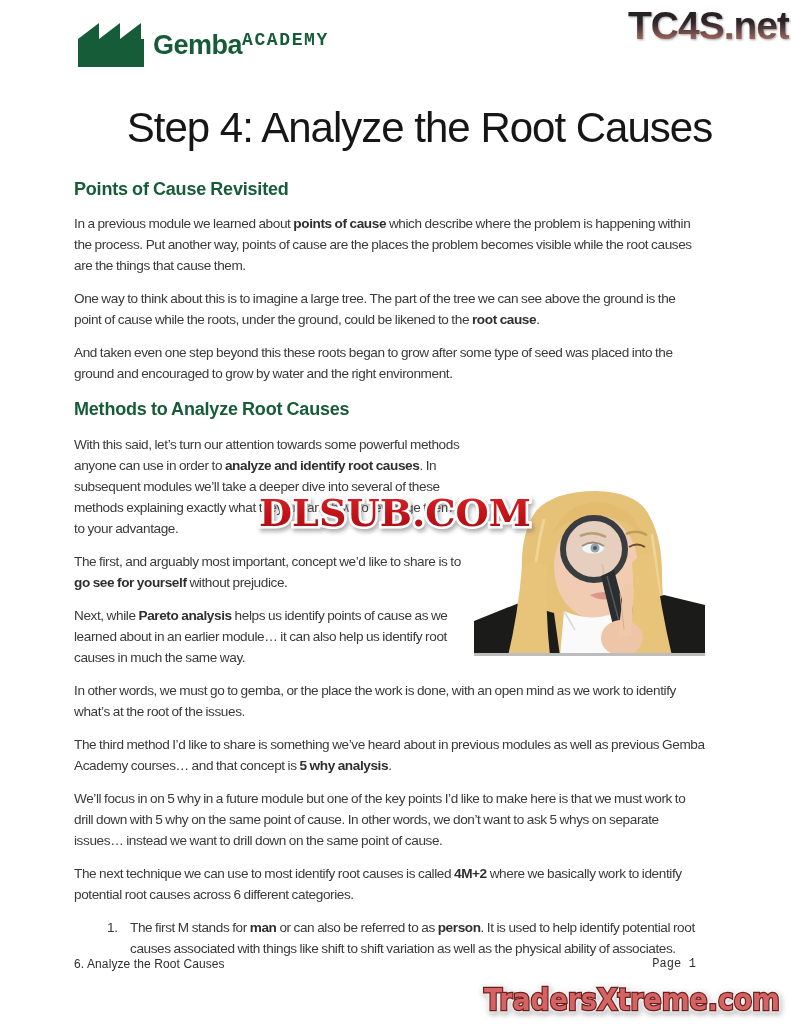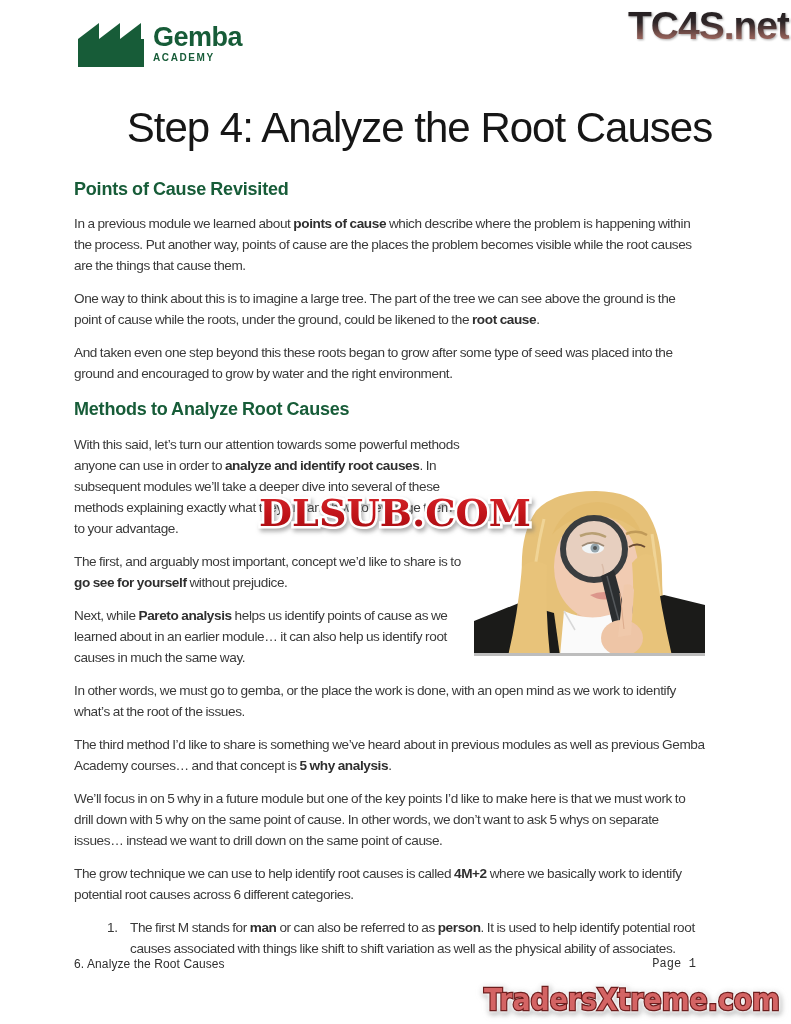--- a/index.html
+++ b/index.html
@@ -4,23 +4,23 @@
 <style>
   html,body{margin:0;padding:0;}
   body{
     width:791px;height:1024px;position:relative;overflow:hidden;
     background:#ffffff;
     font-family:"Liberation Sans",sans-serif;
   }
   
   .logo{position:absolute;top:21px;left:78px;display:flex;align-items:flex-start;gap:9px;}
   .logo-icon svg{display:block;}
-  .logo-text{display:flex;flex-direction:column;margin-top:3px;}
+  .logo-text{display:flex;flex-direction:row;margin-top:11px;}
   .logo-name{font-size:27px;font-weight:bold;color:#175c38;line-height:26px;letter-spacing:-0.5px;}
-  .logo-academy{font-size:10px;font-weight:bold;color:#175c38;letter-spacing:1.6px;line-height:16px;}
+  .logo-academy{font-size:18px;font-weight:bold;color:#175c38;letter-spacing:1.6px;line-height:16px;font-family:Liberation Mono, monospace;}
   
   .wm-tc4s{
     position:absolute;top:4px;right:2px;
     font-size:39px;font-weight:bold;letter-spacing:-1px;
     background:linear-gradient(180deg,#201c1e 0%,#2e2628 42%,#96625a 78%,#6e453f 100%);
     -webkit-background-clip:text;background-clip:text;color:transparent;
     filter:drop-shadow(1px 1px 1px rgba(0,0,0,0.35));
   }
   .wm-dlsub{position:absolute;left:252px;top:488px;filter:drop-shadow(2px 3px 2px rgba(110,110,110,0.55));}
   .wm-traders{position:absolute;left:477px;top:977px;
@@ -136,21 +136,21 @@
   <p><span>The first, and arguably most important, concept we’d like to share is to </span><b>go see for yourself</b><span> without prejudice.</span></p>
 
   <p><span>Next, while </span><b>Pareto analysis</b><span> helps us identify points of cause as we learned about in an earlier module… it can also help us identify root causes in much the same way.</span></p>
 
   <p><span>In other words, we must go to gemba, or the place the work is done, with an open mind as we work to identify what’s at the root of the issues.</span></p>
 
   <p><span>The third method I’d like to share is something we’ve heard about in previous modules as well as previous Gemba Academy courses… and that concept is </span><b>5 why analysis</b><span>.</span></p>
 
   <p><span>We’ll focus in on 5 why in a future module but one of the key points I’d like to make here is that we must work to drill down with 5 why on the same point of cause.  In other words, we don’t want to ask 5 whys on separate issues… instead we want to drill down on the same point of cause.</span></p>
 
-  <p><span>The grow technique we can use to help identify root causes is called </span><b>4M+2</b><span> where we basically work to identify potential root causes across 6 different categories.</span></p>
+  <p><span>The next technique we can use to most identify root causes is called </span><b>4M+2</b><span> where we basically work to identify potential root causes across 6 different categories.</span></p>
 
   <div class="num-list">
     <span class="num">1.</span>
     <span class="li-text"><span>The first M stands for </span><b>man</b><span> or can also be referred to as </span><b>person</b><span>.  It is used to help identify potential root causes associated with things like shift to shift variation as well as the physical ability of associates.</span></span>
   </div>
 
 </div>
 
 <div class="wm-dlsub">
   <svg width="286" height="50" viewBox="0 0 286 50">

